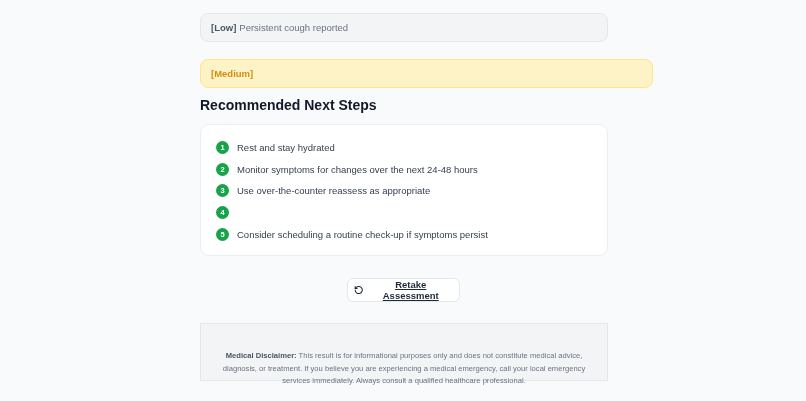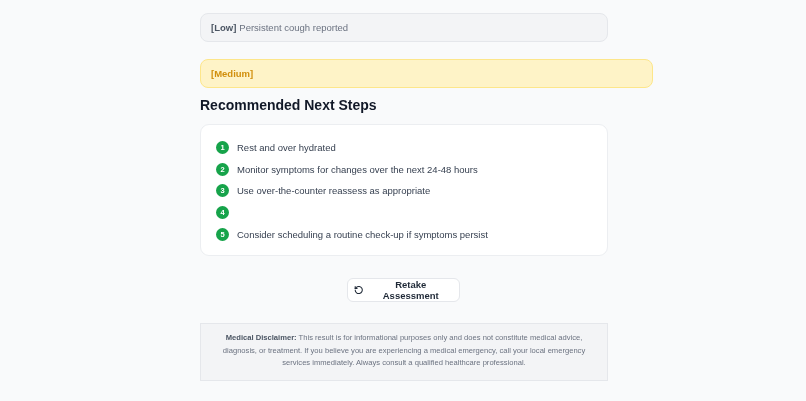--- a/index.html
+++ b/index.html
@@ -49,27 +49,28 @@
     display: flex; align-items: center; justify-content: center;
     margin-right: 8px;
   }
   .retake {
     position: absolute; top: 278px; left: 347px; width: 113px; height: 24px;
     box-sizing: border-box;
     background: #ffffff; border: 1px solid #e5e7eb; border-radius: 6px;
     display: flex; align-items: center; justify-content: center;
     font-size: 9.5px; font-weight: bold; color: #1f2937;
     cursor: pointer;
+    text-decoration: underline;
   }
   .retake svg { margin-right: 5px; }
   .disclaimer {
     position: absolute; top: 323px; left: 0; width: 408px; height: 58px;
     box-sizing: border-box;
     background: #f3f4f6; border: 1px solid #e5e7eb; border-radius: 0;
-    padding: 8px 18px 0 18px;
+    padding: 26px 18px 0 18px;
     font-size: 7.6px; line-height: 12.5px; color: #6b7280; text-align: center;
   }
   .disclaimer .lead { color: #4b5563; font-weight: bold; }
 </style>
 </head>
 <body>
 
 <div class="wrap">
 
   <div class="alert alert-low">
@@ -79,21 +80,21 @@
 
   <div class="alert alert-med">
     <span class="tag">[Medium]</span>
   </div>
 
   <div class="section-title">Recommended Next Steps</div>
 
   <div class="steps-card">
     <div class="step" style="top:16px">
       <span class="num">1</span>
-      <span>Rest and over hydrated</span>
+      <span>Rest and stay hydrated</span>
     </div>
     <div class="step" style="top:38px">
       <span class="num">2</span>
       <span>Monitor symptoms for changes over the next 24-48 hours</span>
     </div>
     <div class="step" style="top:59px">
       <span class="num">3</span>
       <span>Use over-the-counter reassess as appropriate</span>
     </div>
     <div class="step" style="top:81px">

